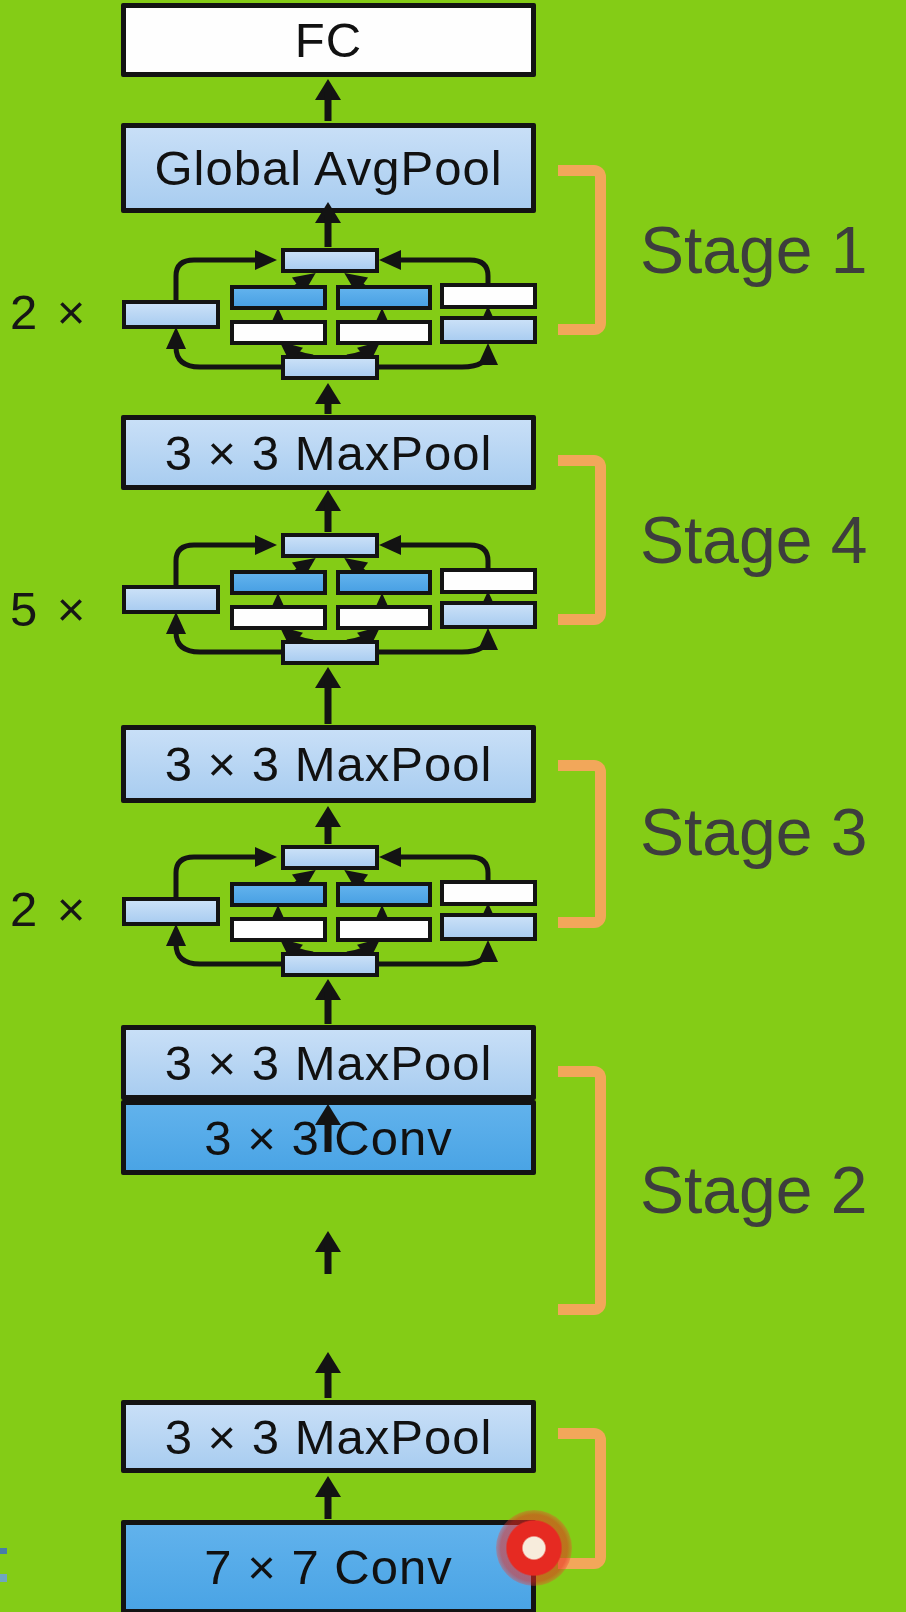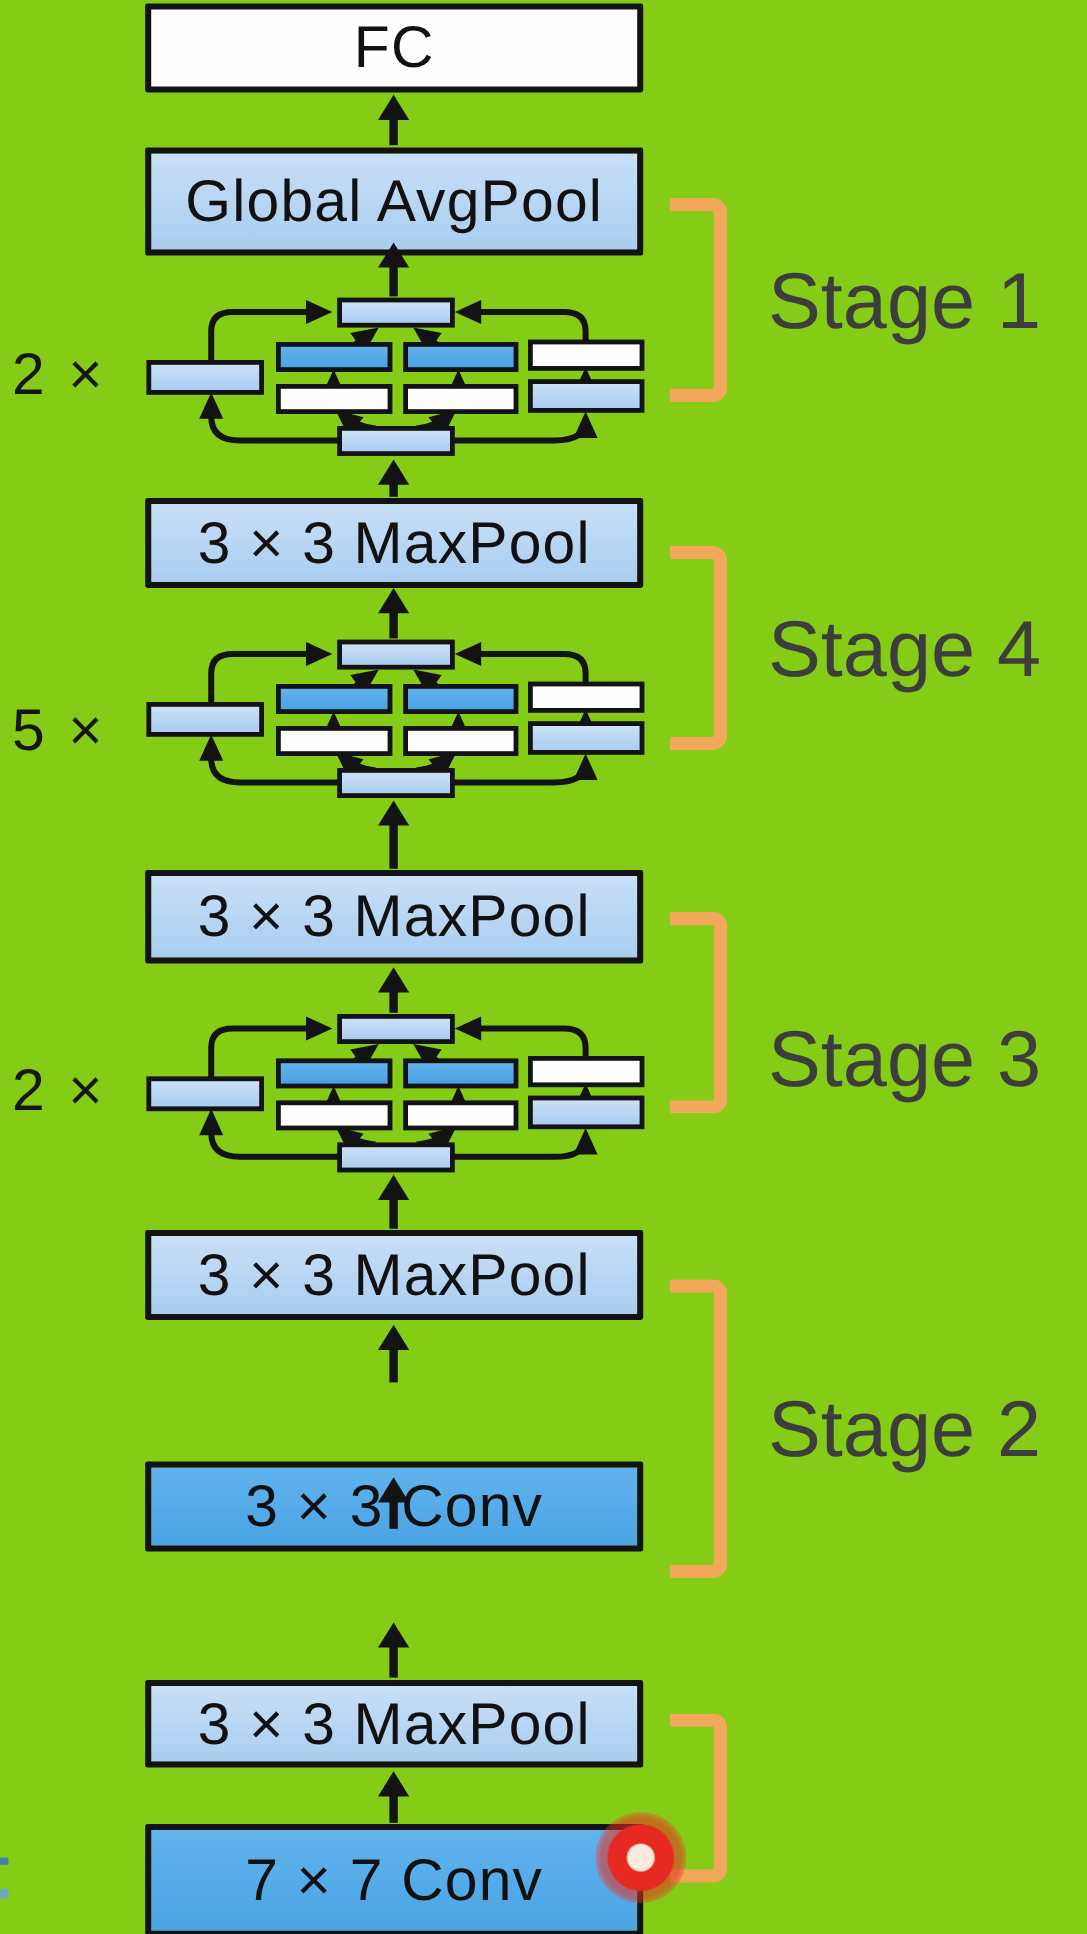--- a/index.html
+++ b/index.html
@@ -91,21 +91,21 @@
   </defs>
 </svg>
 
 <div id="stage-root">
 
   <div class="sbox white" style="top:3px;height:74px">FC</div>
   <div class="sbox light" style="top:123px;height:90px">Global AvgPool</div>
   <div class="sbox light" style="top:415px;height:75px">3 × 3 MaxPool</div>
   <div class="sbox light" style="top:725px;height:78px">3 × 3 MaxPool</div>
   <div class="sbox light" style="top:1025px;height:75px">3 × 3 MaxPool</div>
-  <div class="sbox dark" style="top:1218px;height:75px">3 × 3 Conv</div>
+  <div class="sbox dark" style="top:1100px;height:75px">3 × 3 Conv</div>
   <div class="sbox light" style="top:1400px;height:73px">3 × 3 MaxPool</div>
   <div class="sbox dark" style="top:1520px;height:94px">7 × 7 Conv</div>
 
   <svg class="cluster" style="top:248px">
       <use href="#inception"></use>
     </svg>
   <svg class="cluster" style="top:533px">
       <use href="#inception"></use>
     </svg>
   <svg class="cluster" style="top:845px">
@@ -162,21 +162,21 @@
   <div class="mult" style="top:878px">2 ×</div>
 
   <div class="bracket" style="top:165px;height:170px"></div>
   <div class="bracket" style="top:455px;height:170px"></div>
   <div class="bracket" style="top:760px;height:168px"></div>
   <div class="bracket" style="top:1066px;height:249px"></div>
   <div class="bracket" style="top:1428px;height:141px"></div>
 
   <div class="stage-label" style="top:208px">Stage 1</div>
   <div class="stage-label" style="top:498px">Stage 4</div>
-  <div class="stage-label" style="top:840px">Stage 3</div>
+  <div class="stage-label" style="top:790px">Stage 3</div>
   <div class="stage-label" style="top:1148px">Stage 2</div>
 
   <div class="click-dot"></div>
 
   <div class="edge-artifact ea1"></div>
   <div class="edge-artifact ea2"></div>
 
 </div>
 
 </body></html>

